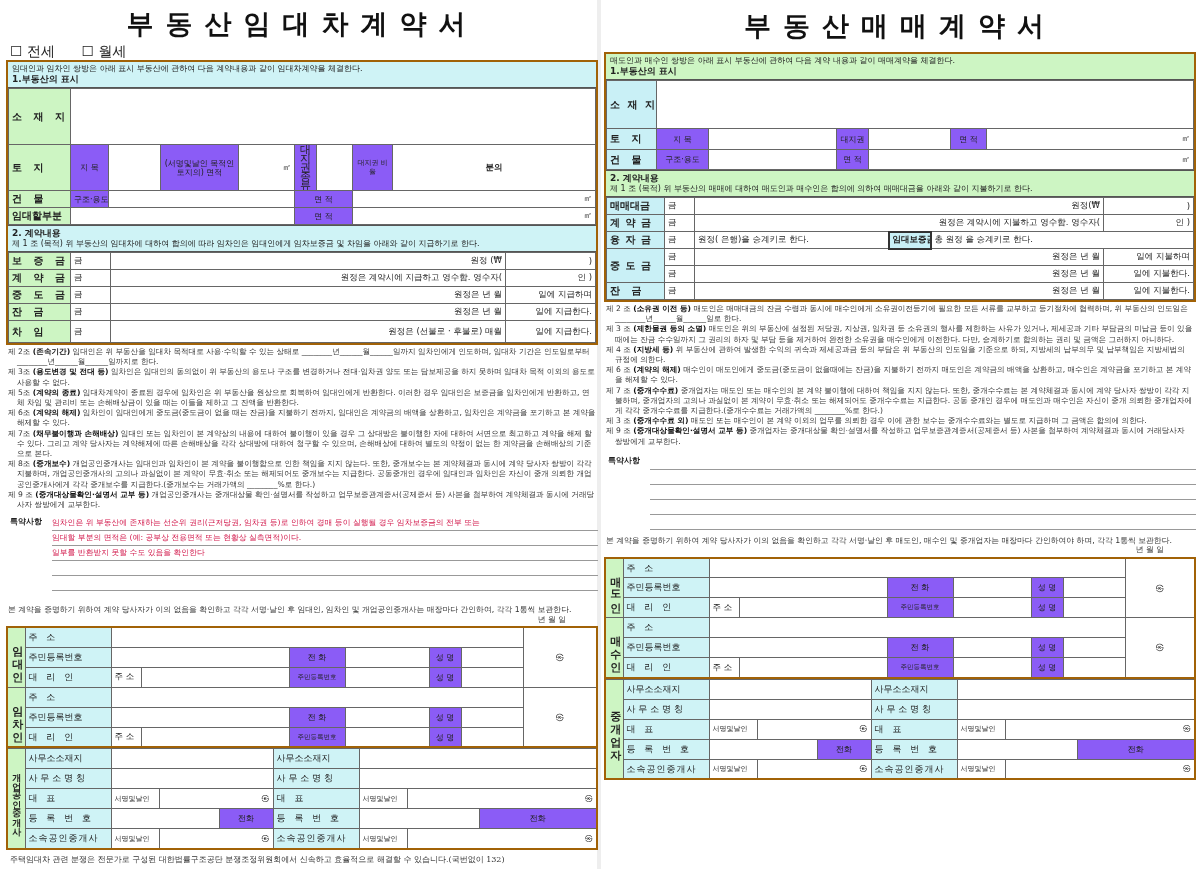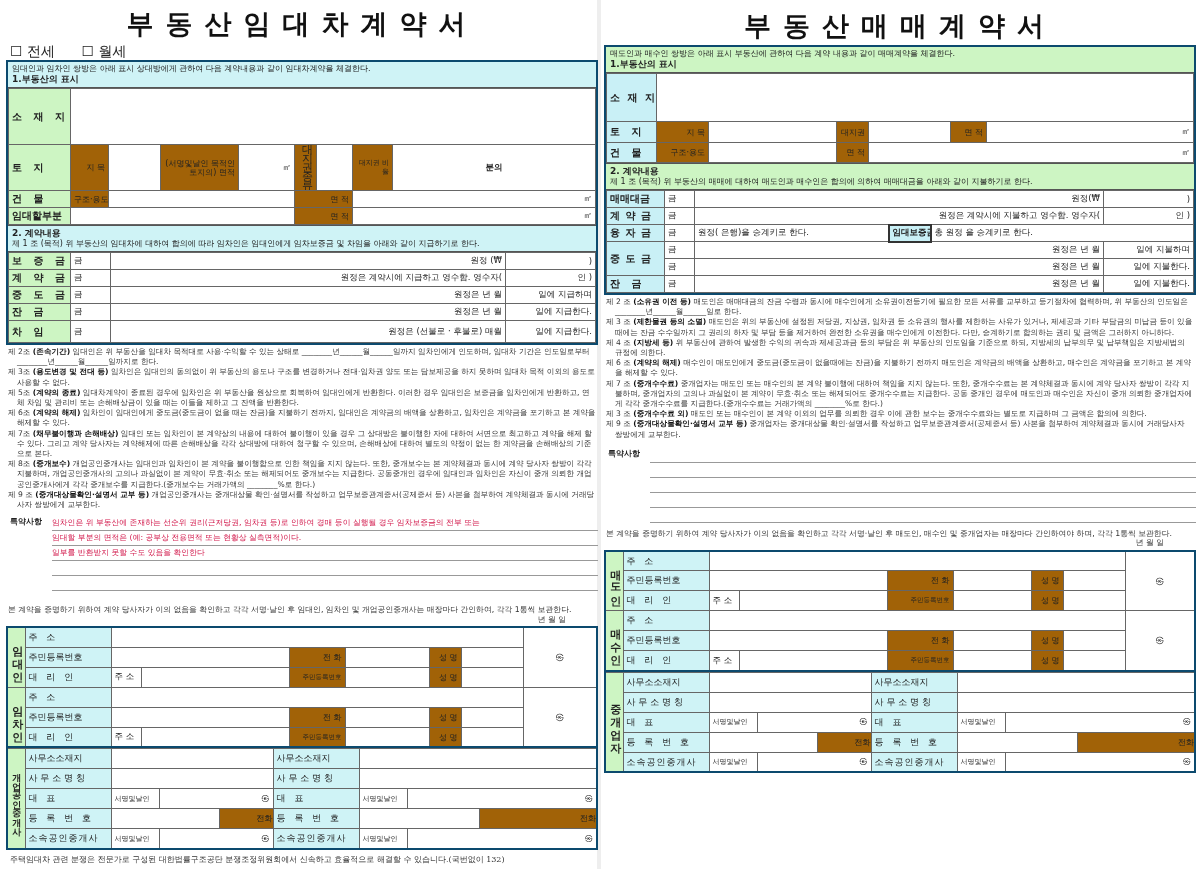--- a/index.html
+++ b/index.html
@@ -4,31 +4,31 @@
 <style>
 *{box-sizing:border-box;margin:0;padding:0}
 body{width:1200px;height:869px;background:#fff;font-family:"DejaVu Sans",sans-serif;color:#222;position:relative;overflow:hidden}
 .doc{position:absolute;top:0;width:592px;height:869px}
 #lease{left:6px}
 #sale{left:604px}
 .divider{position:absolute;left:597px;top:0;width:4px;height:869px;background:#eee}
 .title{font-family:"DejaVu Sans",sans-serif;font-weight:bold;font-size:27px;letter-spacing:12px;text-align:center;height:44px;line-height:48px;color:#111}
 .opts{font-size:14px;font-weight:normal;height:16px;line-height:14px;padding-left:4px}
 .opts span{margin-right:22px}
-.box{border:2px solid #0c4a6e}
+.box{border:2px solid #a16207}
 .sechead{font-size:8px;padding:2px 4px;border-bottom:1px solid #555;line-height:10px}
 .sechead b{font-size:9px}
 .lease .hd{background:#cff3f6}
 .sale .hd{background:#cdf5c3}
 table{border-collapse:collapse;width:100%;table-layout:fixed}
 td{border:1px solid #666;font-size:8.5px;padding:0 3px;height:17px;white-space:nowrap;overflow:hidden}
 .lab{font-weight:bold;font-size:10px;letter-spacing:4px}
 .lease .lab{background:#cdf5c3}
 .sale .lab{background:#c9f0f6}
-.gray{background:#a16207;text-align:right;font-size:8px}
+.gray{background:#8b5cf6;text-align:center;font-size:8px}
 .r{text-align:right}
 .c{text-align:center}
 .clauses{font-size:7.6px;line-height:10.2px;padding:2px 2px 0 2px;color:#333}
 .clauses p{text-indent:-9px;padding-left:9px}
 .clauses b{color:#111}
 .special{display:flex;font-size:8px;margin-top:6px}
 .special .lbl{width:46px;font-weight:bold;padding-left:4px}
 .special .lines{flex:1}
 .special .line{border-bottom:1px solid #999;height:15px;color:#d2174a;font-size:7.8px;line-height:14px}
 .confirm{font-size:7.8px;line-height:9.5px;padding:2px;color:#333}
@@ -47,21 +47,21 @@
 <div class="divider"></div>
 
 <div class="doc lease" id="lease">
   <div class="title">부동산임대차계약서</div>
   <div class="opts">
     <span>☐ 전세</span>
     <span>☐ 월세</span>
   </div>
   <div class="box">
     <div class="sechead hd">
-      <div>임대인과 임차인 쌍방은 아래 표시 상대방에게 관하여 다음 계약내용과 같이 임대차계약을 체결한다.</div>
+      <div>임대인과 임차인 쌍방은 아래 표시 부동산에 관하여 다음 계약내용과 같이 임대차계약을 체결한다.</div>
       <b>1.부동산의 표시</b>
     </div>
     <table>
       <colgroup>
           <col style="width:62px">
           <col style="width:38px">
           <col style="width:52px">
           <col style="width:78px">
           <col style="width:56px">
           <col style="width:22px">
@@ -279,21 +279,21 @@
           <td class="plab" style="letter-spacing:1px">소속공인중개사</td>
           <td style="font-size:7px">서명및날인</td>
           <td colspan="2" class="r">㉿</td>
         </tr>
   </tbody>
     </table>
   <div class="footer">주택임대차 관련 분쟁은 전문가로 구성된 대한법률구조공단 분쟁조정위원회에서 신속하고 효율적으로 해결할 수 있습니다.(국번없이 132)</div>
 </div>
 
 <div class="doc sale" id="sale">
-  <div class="title" style="height:45px;line-height:52px">부동산매매계약서</div>
+  <div class="title" style="height:52px;line-height:52px">부동산매매계약서</div>
   <div class="box">
     <div class="sechead hd">
       <div>매도인과 매수인 쌍방은 아래 표시 부동산에 관하여 다음 계약 내용과 같이 매매계약을 체결한다.</div>
       <b>1.부동산의 표시</b>
     </div>
     <table>
       <colgroup>
           <col style="width:50px">
           <col style="width:52px">
           <col style="width:128px">

